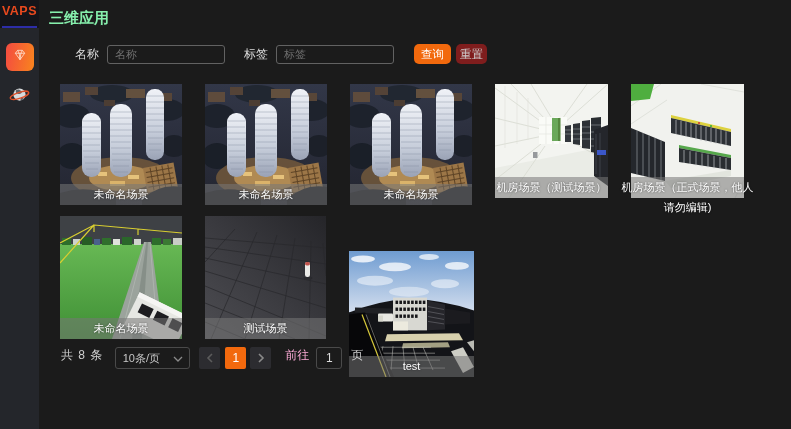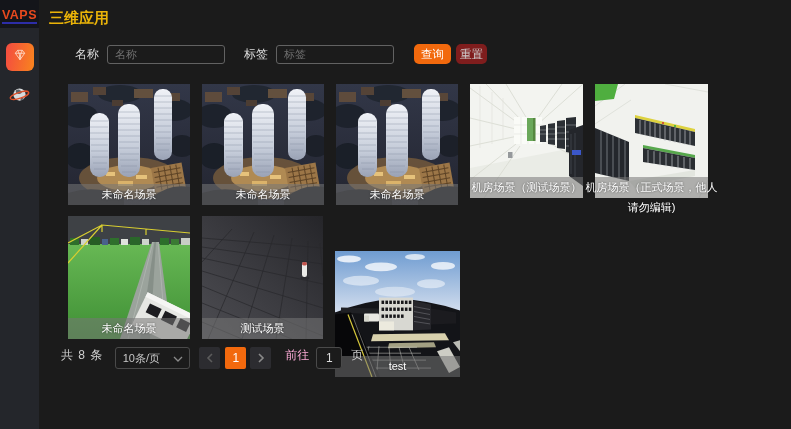--- a/index.html
+++ b/index.html
@@ -3,44 +3,44 @@
 <meta charset="utf-8">
 <style>
   * { box-sizing: border-box; margin: 0; padding: 0; }
   html, body { width: 791px; height: 429px; background: #1b1b1b; overflow: hidden;
     font-family: "Liberation Sans", "DejaVu Sans", sans-serif; }
 
   
   .sidebar { position: absolute; left: 0; top: 0; width: 39px; height: 429px; background: #24262b; }
   .logo-area { height: 28px; background: #14151a; display: flex; align-items: center; justify-content: center; padding-top: 4px; }
   .logo { color: #e8491e; font-size: 12.5px; font-weight: 700; letter-spacing: .5px;
-    border-bottom: 2px solid #2d2da8; padding-bottom: 1px; line-height: 12px; }
+    border-bottom: 2px solid #2d2da8; padding-bottom: 9px; line-height: 12px; }
   .nav-item { width: 28px; height: 28px; margin: 15px auto 0; border-radius: 6px;
     display: flex; align-items: center; justify-content: center; }
   .nav-item.active { background: linear-gradient(100deg, #f4503e 10%, #f8821f 95%); }
   .nav-item.plain { width: 24px; height: 24px; margin-top: 13px; }
 
   
   .main { position: absolute; left: 39px; top: 0; width: 752px; height: 429px; background: #1b1b1b; }
-  .page-title { position: absolute; left: 10px; top: 9px; font-size: 15px; font-weight: 700; color: #eab308; }
+  .page-title { position: absolute; left: 10px; top: 9px; font-size: 15px; font-weight: 700; color: #86efac; }
 
   
   .filters { position: absolute; left: 36px; top: 44px; height: 20px; display: flex; align-items: center; }
   .f-label { font-size: 12px; color: #dcdcdc; margin-right: 8px; }
   .f-input { width: 118px; height: 19px; background: #1b1b1b; border: 1px solid #626262; border-radius: 3px;
     color: #cccccc; font-size: 11px; padding: 0 7px; outline: none; font-family: inherit; }
   .f-input::placeholder { color: #707070; }
   .ml19 { margin-left: 19px; }
   .btn { height: 20px; border: none; border-radius: 5px; font-size: 11.5px; font-family: inherit;
     display: inline-flex; align-items: center; justify-content: center; cursor: pointer; }
   .btn-search { width: 37px; margin-left: 20px; background: #f2690d; color: #ffffff; }
   .btn-reset  { width: 31px; margin-left: 5px; background: #7f1d1d; color: #cfcfcf; }
 
   
-  .grid-row { position: absolute; display: flex; align-items: flex-start; gap: 12px; left: 29px; }
+  .grid-row { position: absolute; display: flex; align-items: flex-start; gap: 23px; left: 21px; }
   .row1 { top: 84px; }
   .row2 { top: 216px; }
   .card { position: relative; cursor: pointer; flex: none; }
   .thumb { display: block; width: 100%; height: 100%; }
   .sz-a { width: 122px; height: 121px; }
   .sz-b { width: 113px; height: 114px; }
   .sz-c { width: 122px; height: 123px; }
   .sz-d { width: 121px; height: 123px; }
   .sz-e { width: 125px; height: 126px; margin-top: 35px; }
   .cap-bar { position: absolute; left: 0; right: 0; bottom: 0; height: 21px; background: rgba(118,118,118,.55); }

